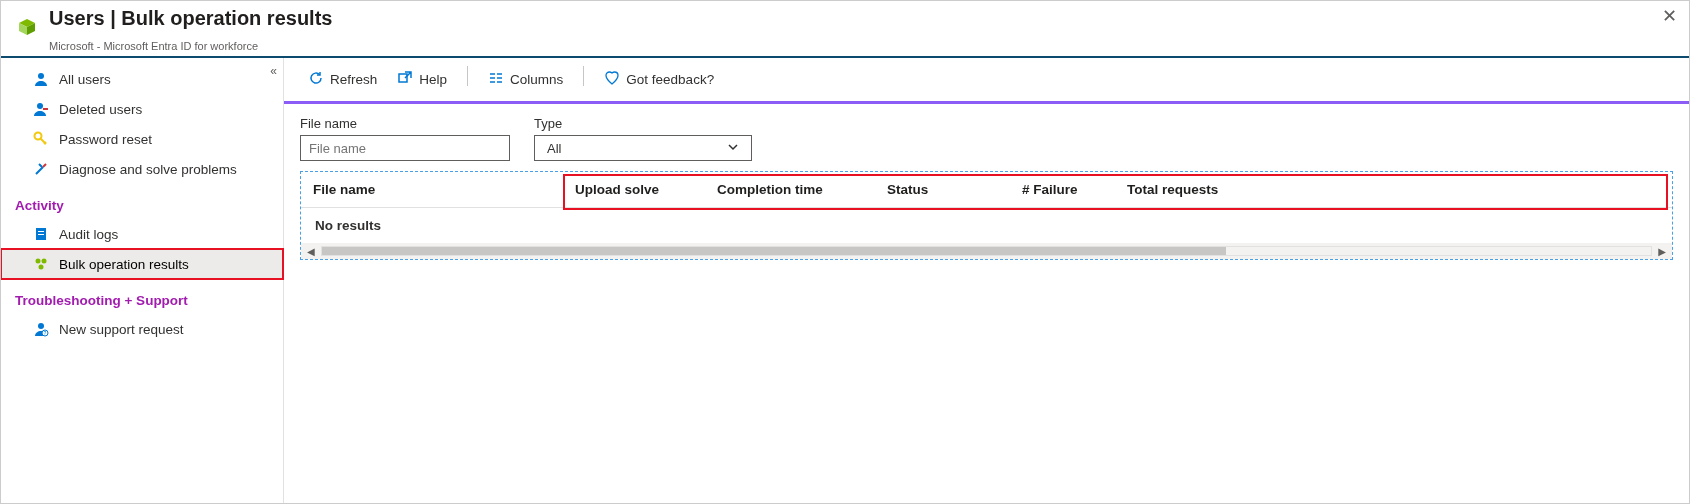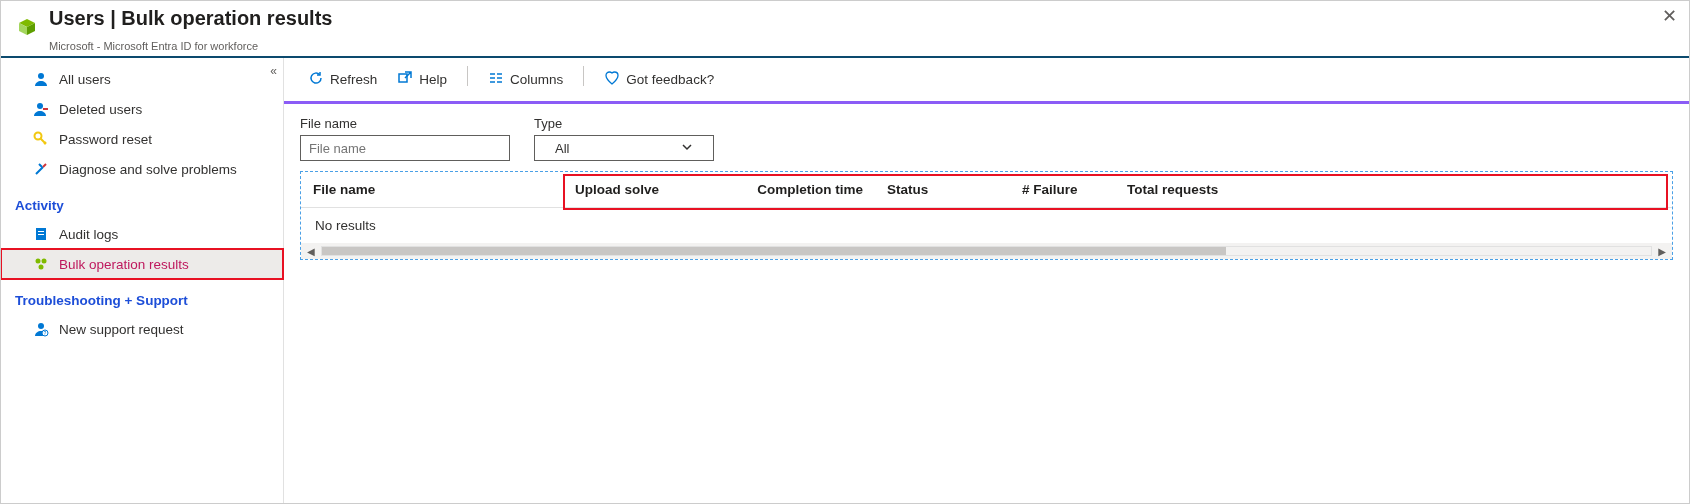--- a/index.html
+++ b/index.html
@@ -65,27 +65,27 @@
     padding: 7px 32px;
     cursor: pointer;
     font-size: 13.5px;
     color: #323130;
     gap: 10px;
   }
   .nav-item.selected {
     background: #edebe9;
     outline: 2px solid #e81123;
     outline-offset: -1px;
-    color: #be185d;
+    color: #000000;
   }
   .nav-section-header {
     padding: 14px 14px 6px 14px;
     font-size: 13.5px;
     font-weight: 600;
-    color: #1d4ed8;
+    color: #a21caf;
   }
   .nav-icon {
     width: 16px; height: 16px;
     display: inline-flex;
     align-items: center;
     justify-content: center;
     flex-shrink: 0;
   }
   .main { flex: 1; display: flex; flex-direction: column; }
   .toolbar {
@@ -121,65 +121,66 @@
   .filter { display: flex; flex-direction: column; gap: 4px; }
   .filter label { font-size: 13px; color: #323130; }
   .filter input[type=text] {
     width: 210px; height: 26px;
     border: 1px solid #605e5c;
     padding: 0 8px;
     font-size: 13px;
     font-family: inherit;
   }
   .filter .select {
-    width: 180px; height: 26px;
+    width: 218px; height: 26px;
     border: 1px solid #605e5c;
     display: flex;
     align-items: center;
     justify-content: space-between;
-    padding: 0 20px;
+    padding: 0 12px;
     font-size: 13px;
     cursor: pointer;
     background: #fff;
   }
   .table-wrap {
     margin: 0 16px;
     border: 1px dashed #4aa0e6;
     background: #fff;
   }
   .thead {
     display: flex;
     font-weight: 600;
     font-size: 13.5px;
     color: #201f1e;
     border-bottom: 1px solid #e1e1e1;
     position: relative;
   }
   .th { padding: 10px 12px; }
   .th.c-file { width: 262px; }
   .th.c-upload { width: 142px; }
-  .th.c-complete { width: 170px; text-align: right; }
+  .th.c-complete { width: 170px; }
   .th.c-status { width: 135px; }
   .th.c-success { width: 120px; }
   .th.c-failure { width: 105px; }
   .th.c-total { width: 150px; }
   .th.c-admin { flex: 1; }
   .red-overlay {
     position: absolute;
     top: 2px;
     left: 262px;
     right: 4px;
     height: 36px;
     border: 2px solid #e81123;
     pointer-events: none;
   }
   .tbody-empty {
     padding: 10px 14px;
     font-size: 13.5px;
     color: #323130;
+    font-weight: bold;
   }
   .hscroll {
     display: flex;
     align-items: center;
     height: 16px;
     background: #f3f2f1;
     padding: 2px 6px;
     gap: 6px;
   }
   .hscroll .arrow { font-size: 10px; color: #605e5c; cursor: pointer; }

